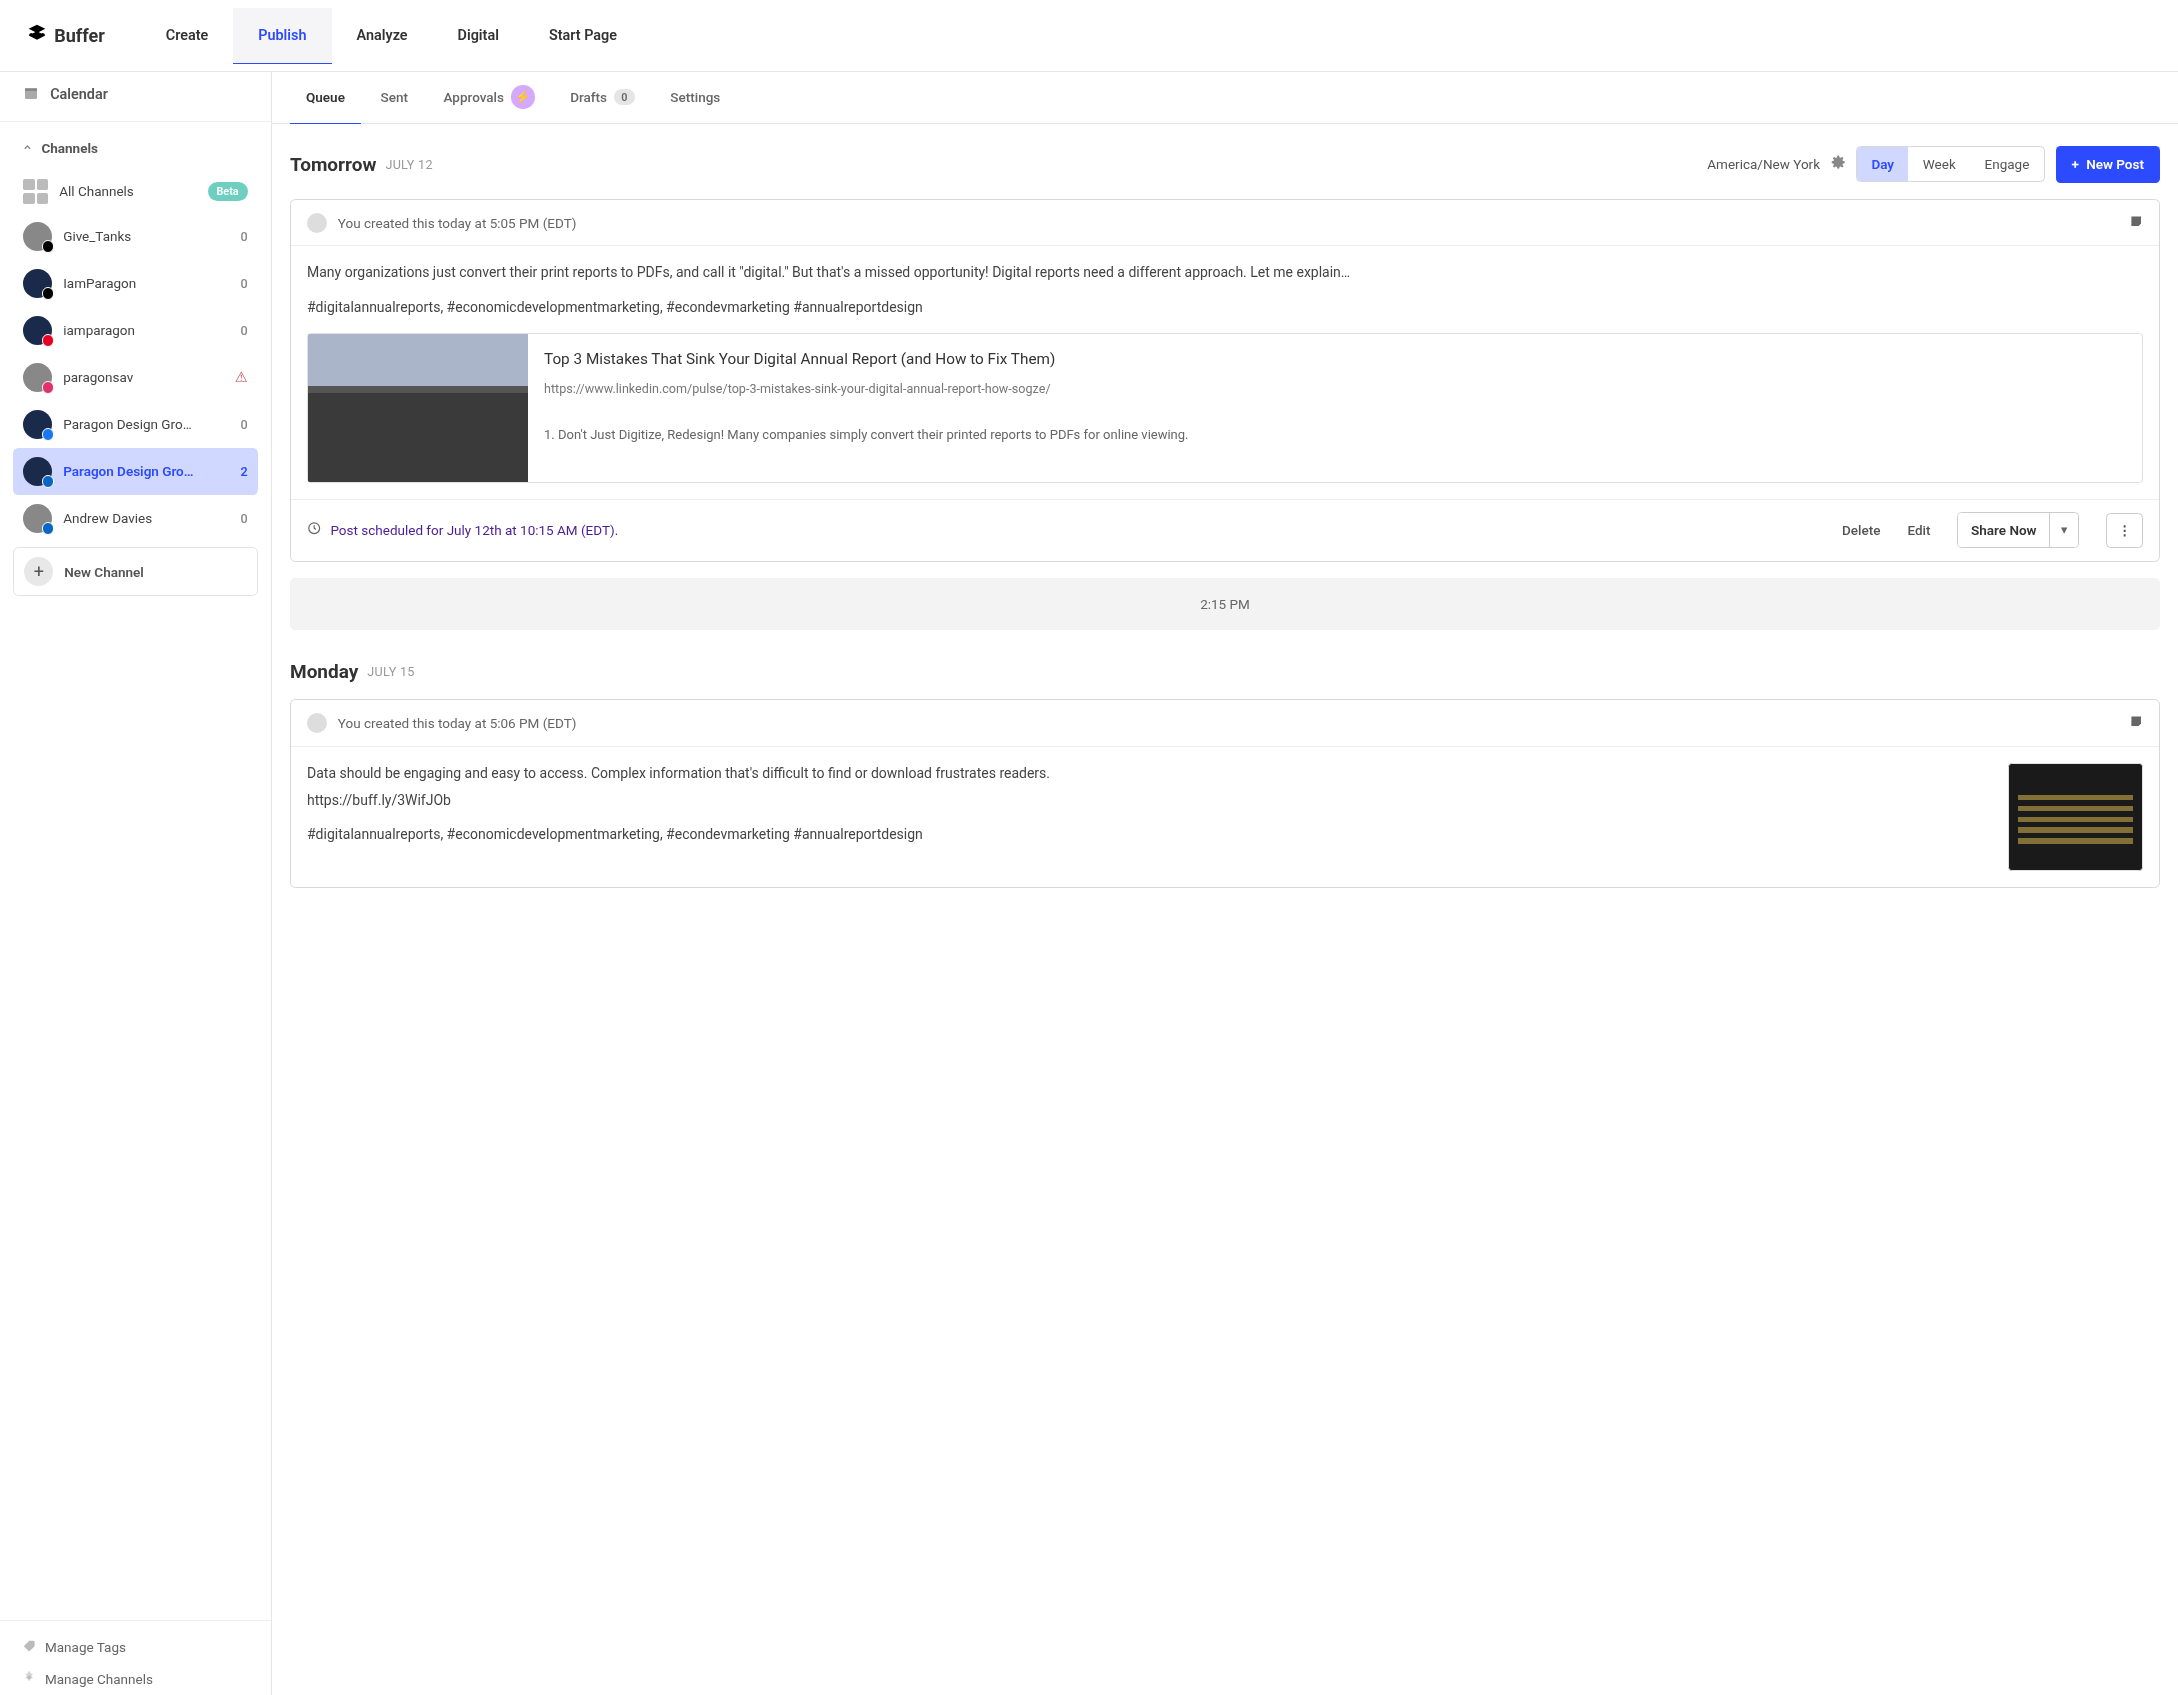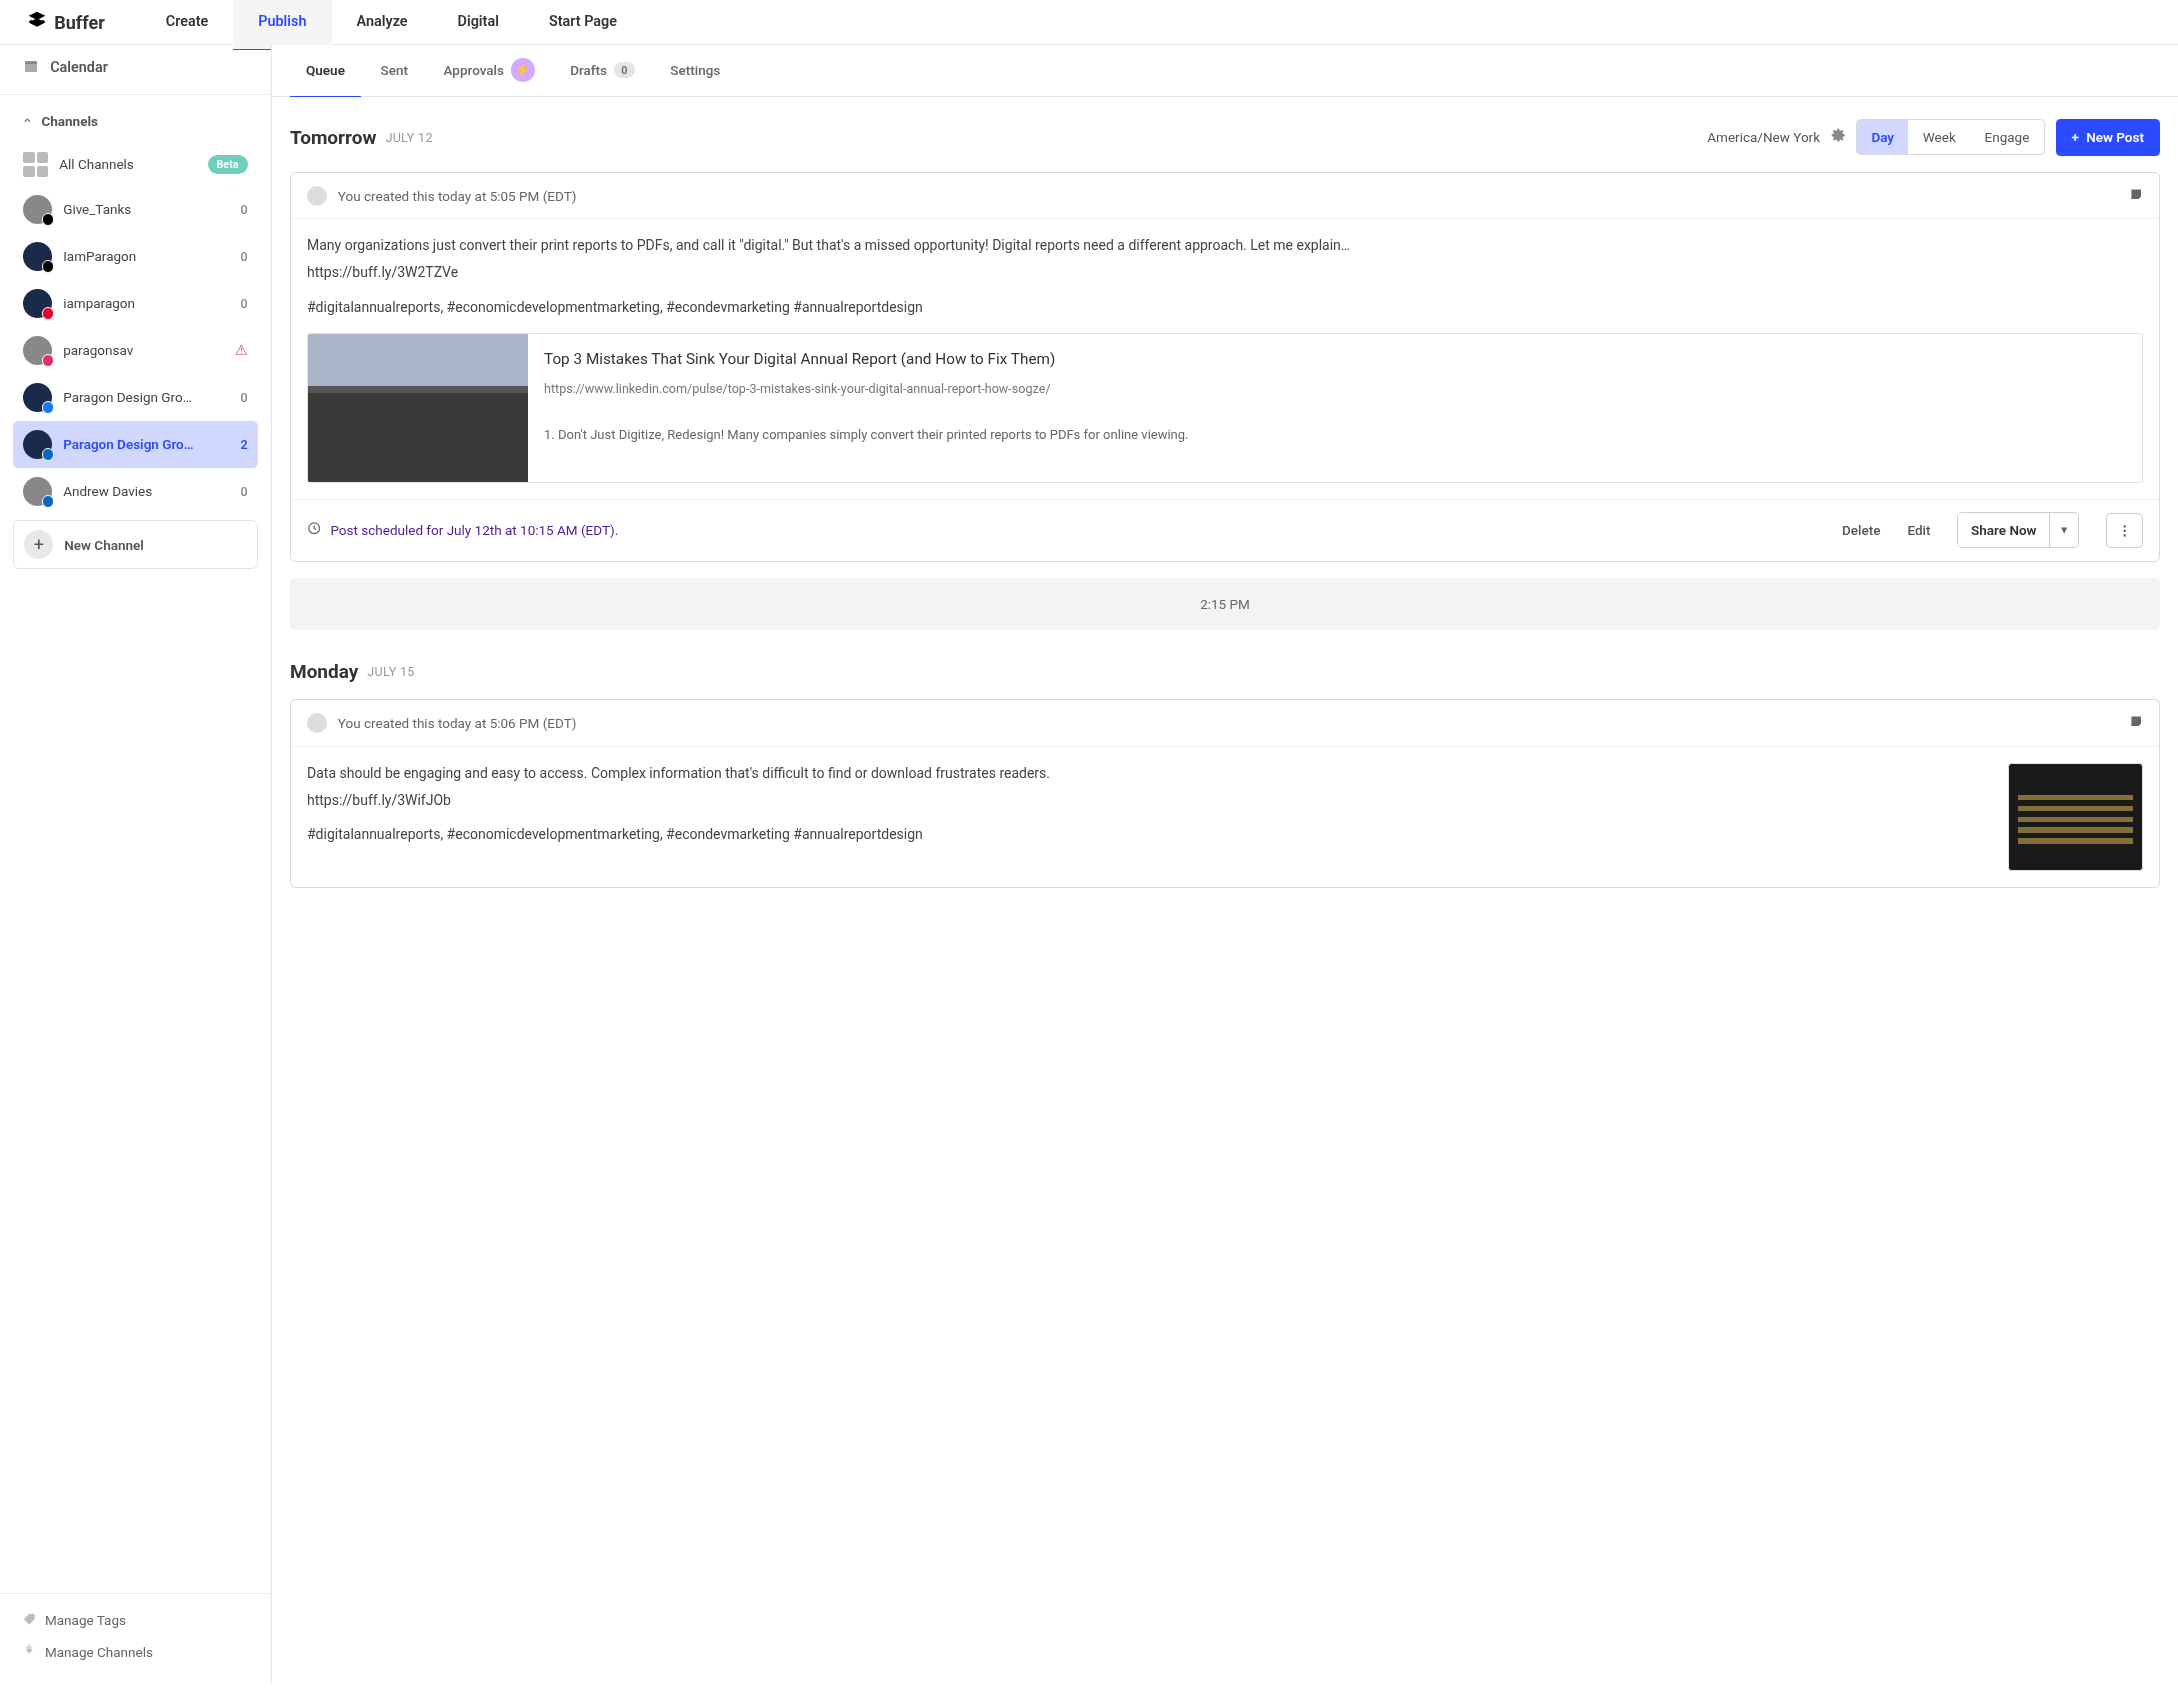--- a/index.html
+++ b/index.html
@@ -1,19 +1,19 @@
 <!DOCTYPE html>
 <html style="font-size:14.4px"><head>
 <meta charset="utf-8">
 <style>
 * { margin: 0; padding: 0; box-sizing: border-box; font-family: -apple-system, BlinkMacSystemFont, "Segoe UI", Roboto, Helvetica, Arial, sans-serif; }
 body { background: #fff; color: #333; font-size: 12.6px; }
 
 
-.top-nav { display: flex; align-items: center; border-bottom: 0.9px solid #e5e5e5; height: 45px; padding: 0 27px; }
+.top-nav { display: flex; align-items: center; border-bottom: 0.9px solid #e5e5e5; height: 72px; padding: 0 27px; }
 .logo { display: flex; align-items: center; font-weight: 700; font-size: 18px; margin-right: 36px; }
 .logo-icon { margin-right: 7.2px; font-size: 20px; }
 .top-nav-item { padding: 0 25px; height: 56px; display: flex; align-items: center; font-weight: 600; font-size: 14.4px; color: #333; cursor: pointer; border-bottom: 1.8px solid transparent; }
 .top-nav-item.active { color: #2c4bff; border-bottom-color: #2c4bff; background: #f5f5f7; }
 
 
 .layout { display: flex; min-height: calc(100vh - 56px); }
 .sidebar { width: 272px; border-right: 0.9px solid #e5e5e5; display: flex; flex-direction: column; }
 .main { flex: 1; background: #fff; }
 .sidebar-calendar { display: flex; align-items: center; gap: 10.8px; padding: 12.6px 14.4px 16px 23.4px; border-bottom: 0.9px solid #eee; font-weight: 600; font-size: 14.4px; color: #555; cursor: pointer; }
@@ -259,21 +259,20 @@
     <div class="post-card">
       <div class="post-card-hdr">
         <div class="author-avatar"></div>
         <span class="created-text">You created this today at 5:05 PM (EDT)</span>
         <span class="note-icon"><svg width="14.4" height="14.4" viewBox="0 0 24 24" fill="#666">
               <path d="M4 4h16v12l-4 4H4V4z"></path>
             </svg></span>
       </div>
       <div class="post-body">
         <p>Many organizations just convert their print reports to PDFs, and call it "digital." But that's a missed opportunity!  Digital reports need a different approach. Let me explain…</p>
-        <p>https://buff.ly/3W2TZVe</p>
         <p style="margin-top:12.6px">#digitalannualreports, #economicdevelopmentmarketing, #econdevmarketing #annualreportdesign</p>
         <div class="link-preview">
           <div class="link-thumb link-thumb-shoe"></div>
           <div class="link-meta">
             <div class="link-title">Top 3 Mistakes That Sink Your Digital Annual Report (and How to Fix Them)</div>
             <div class="link-url">https://www.linkedin.com/pulse/top-3-mistakes-sink-your-digital-annual-report-how-sogze/</div>
             <div class="link-desc">1. Don't Just Digitize, Redesign! Many companies simply convert their printed reports to PDFs for online viewing.</div>
           </div>
         </div>
       </div>

